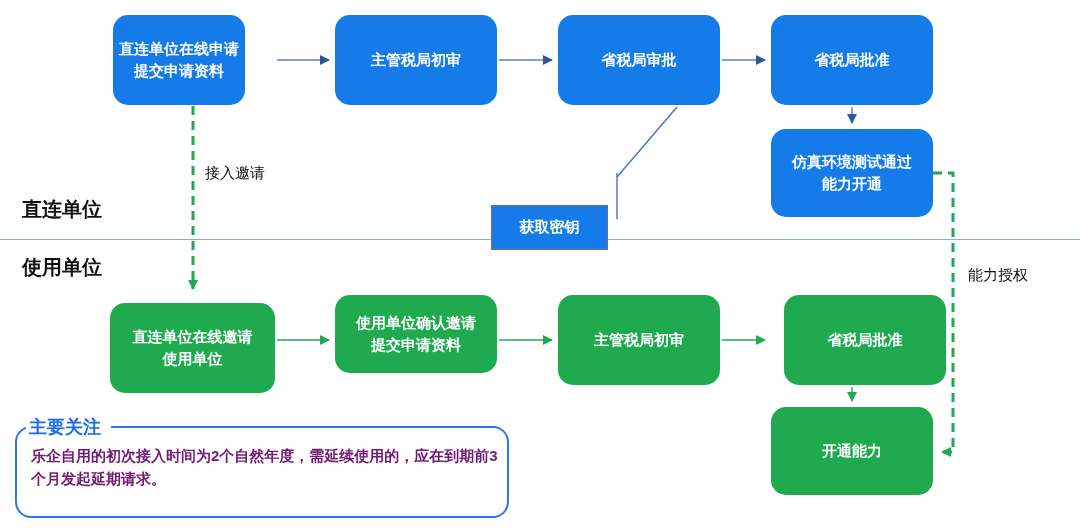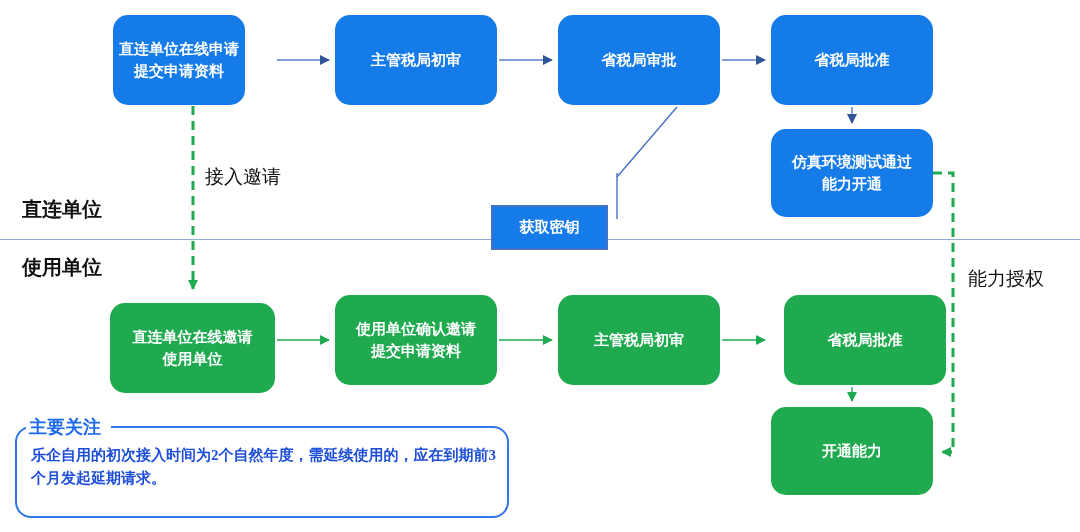--- a/index.html
+++ b/index.html
@@ -13,33 +13,33 @@
     line-height:1.45;white-space:pre-line;border-radius:15px;box-sizing:border-box;
   }
   .blue-box{background:#147BE9;}
   .green-box{background:#1FAA50;}
   .key-box{
     position:absolute;display:flex;align-items:center;justify-content:center;
     background:#147BE9;border:2px solid #4472C4;color:#ffffff;font-weight:bold;
     font-size:15px;box-sizing:border-box;margin-top:32px;
   }
   .lane-label{position:absolute;font-size:20px;font-weight:bold;color:#111111;}
-  .edge-label{position:absolute;font-size:19px;color:#111111;}
+  .edge-label{position:absolute;font-size:15px;color:#111111;}
   .divider{position:absolute;left:0;top:239px;width:1080px;height:1px;background:#8FA9CF;}
   svg.connectors{position:absolute;left:0;top:0;width:1080px;height:532px;pointer-events:none;}
   .note{
     position:absolute;left:15px;top:426px;width:494px;height:92px;
     border:2px solid #2E75E8;border-radius:16px;box-sizing:border-box;
   }
   .note-title{
     position:absolute;top:-13px;left:9px;background:#ffffff;
     padding:0 10px 0 3px;color:#1B6AEF;font-size:18px;font-weight:bold;
   }
   .note-body{
-    padding:16px 2px 0 14px;font-size:15px;font-weight:600;color:#1d4ed8;line-height:1.55;font-family:Liberation Serif, serif;
+    padding:16px 2px 0 14px;font-size:15px;font-weight:600;color:#701a75;line-height:1.55;
   }
 </style>
 </head>
 <body>
 
 <div class="canvas">
 
   <svg class="connectors" viewBox="0 0 1080 532">
     <defs>
       <marker id="arrBlue" markerUnits="userSpaceOnUse" markerWidth="11" markerHeight="11" refX="9" refY="5" orient="auto">
@@ -78,21 +78,21 @@
 提交申请资料</div>
   <div class="flow-box blue-box" style="left:335px;top:15px;width:162px;height:90px;">主管税局初审</div>
   <div class="flow-box blue-box" style="left:558px;top:15px;width:162px;height:90px;">省税局审批</div>
   <div class="flow-box blue-box" style="left:771px;top:15px;width:162px;height:90px;">省税局批准</div>
   <div class="flow-box blue-box" style="left:771px;top:129px;width:162px;height:88px;">仿真环境测试通过
 能力开通</div>
   <div class="key-box" style="left:491px;top:173px;width:117px;height:45px;">获取密钥</div>
 
   <div class="flow-box green-box" style="left:110px;top:295px;width:165px;height:90px;margin-top:8px;">直连单位在线邀请
 使用单位</div>
-  <div class="flow-box green-box" style="left:335px;top:295px;width:162px;height:90px;">使用单位确认邀请
+  <div class="flow-box green-box" style="left:335px;top:295px;width:162px;height:78px;">使用单位确认邀请
 提交申请资料</div>
   <div class="flow-box green-box" style="left:558px;top:295px;width:162px;height:90px;">主管税局初审</div>
   <div class="flow-box green-box" style="left:771px;top:295px;width:162px;height:90px;margin-left:13px;">省税局批准</div>
   <div class="flow-box green-box" style="left:771px;top:407px;width:162px;height:88px;">开通能力</div>
 
   <div class="note">
     <span class="note-title">主要关注</span>
     <div class="note-body">乐企自用的初次接入时间为2个自然年度，需延续使用的，应在到期前3个月发起延期请求。</div>
   </div>
 

